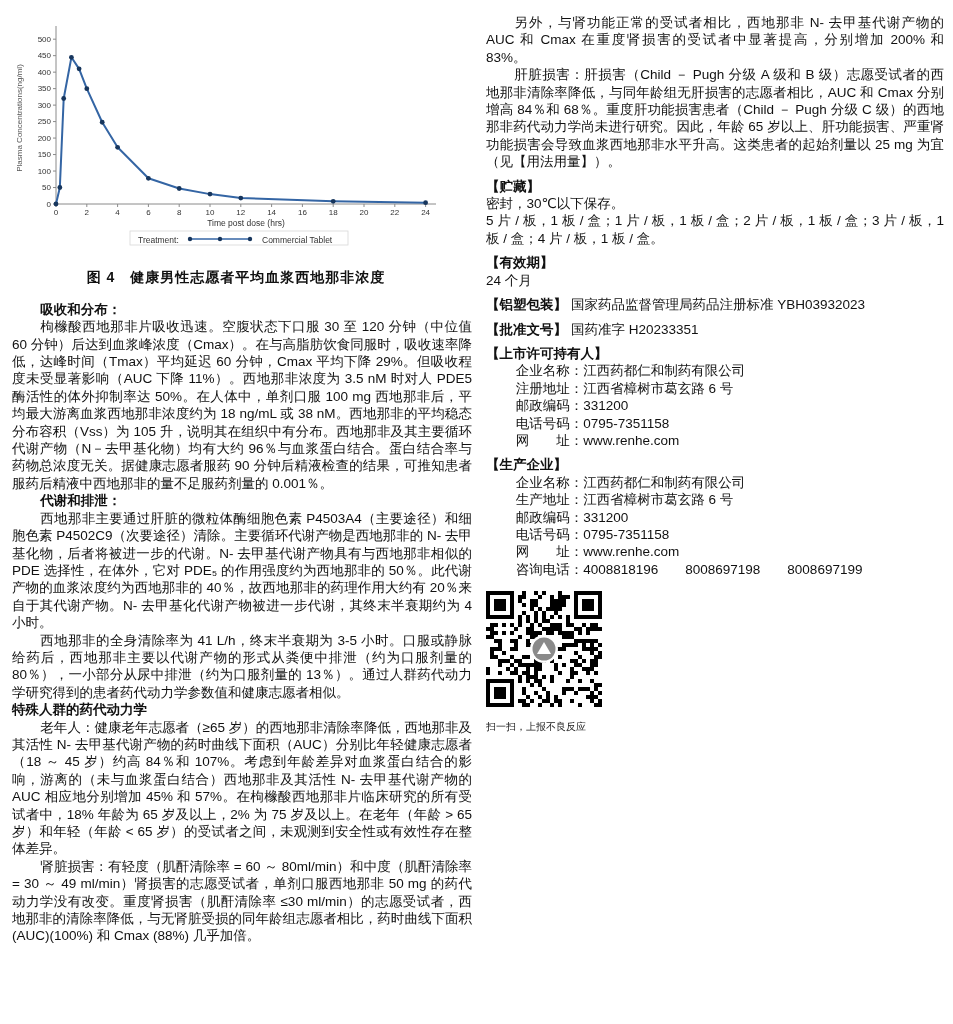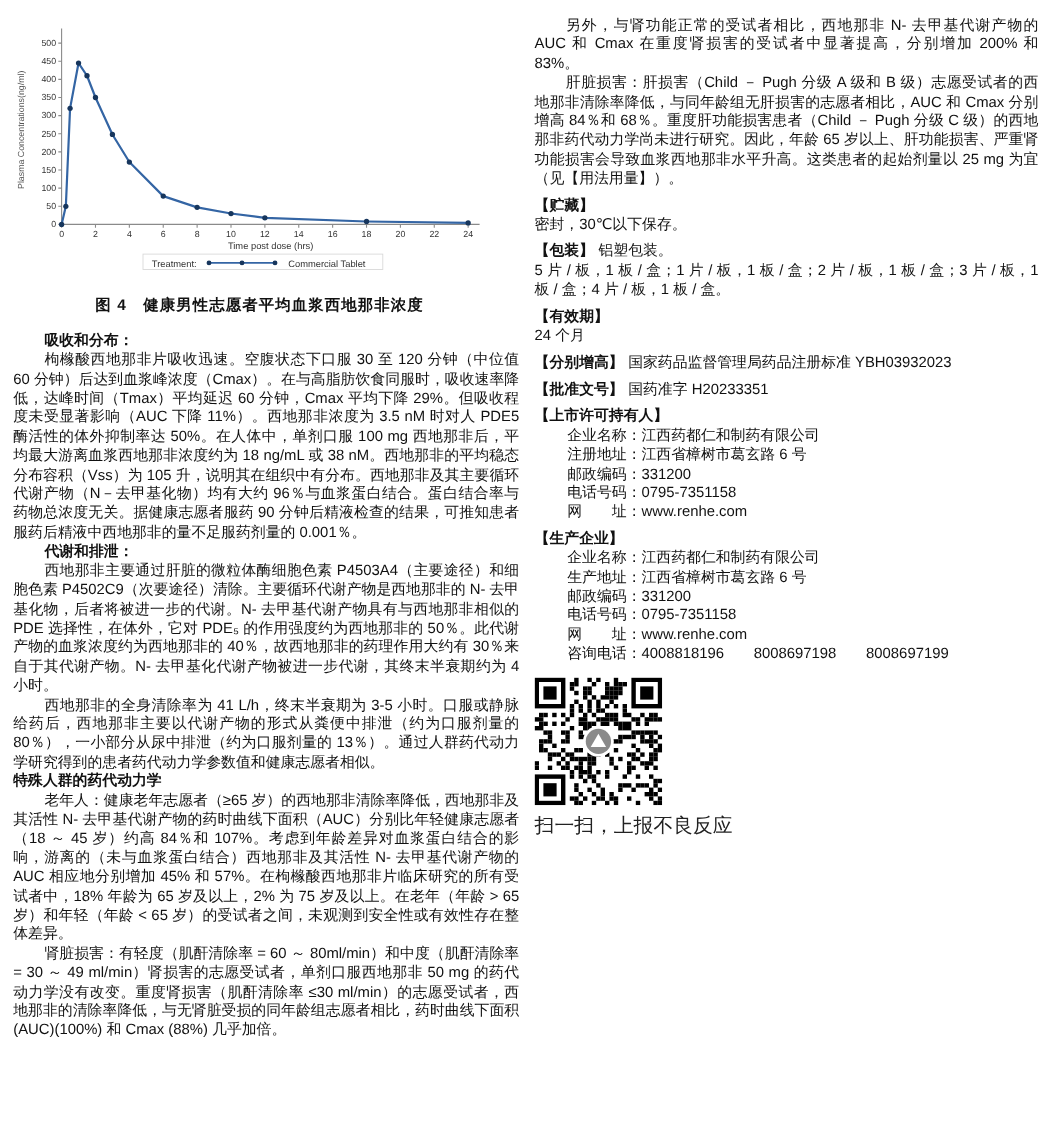--- a/index.html
+++ b/index.html
@@ -10,21 +10,21 @@
   .right-col { left:486px; width:458px; }
   p { margin:0; }
   .indent { text-indent:2.1em; }
   .bold { font-weight:bold; }
   .sec { margin-top:7px; }
   .inline-head { margin-right:0.3em; font-weight:bold; }
   .chart-wrap { width:448px; margin-top:4px; }
   .caption { text-align:center; font-weight:bold; font-size:14px; margin-top:12px; margin-bottom:14px; letter-spacing:1px; }
   .info-line { margin-left:2.2em; }
   .qr-wrap { margin-top:13px; }
-  .qr-caption { font-size:18px; margin-top:6px; text-align:left; color:#222; }
+  .qr-caption { font-size:10px; margin-top:6px; text-align:left; color:#222; }
 </style>
 </head>
 <body>
 
 <div class="page">
 
   <div class="col left-col">
 
     <div class="chart-wrap">
       <svg id="chart-svg" width="448" height="235" viewBox="0 0 448 235">
@@ -103,43 +103,42 @@
           <circle cx="238" cy="221" r="2.2" fill="#17365d"></circle>
           <text x="250" y="224.5" font-size="8.5" fill="#333333">Commercial Tablet</text>
         </svg>
       <div class="caption">图 4　健康男性志愿者平均血浆西地那非浓度</div>
     </div>
 
     <p class="indent bold">吸收和分布：</p>
     <p class="indent">枸橼酸西地那非片吸收迅速。空腹状态下口服 30 至 120 分钟（中位值 60 分钟）后达到血浆峰浓度（Cmax）。在与高脂肪饮食同服时，吸收速率降低，达峰时间（Tmax）平均延迟 60 分钟，Cmax 平均下降 29%。但吸收程度未受显著影响（AUC 下降 11%）。西地那非浓度为 3.5 nM 时对人 PDE5 酶活性的体外抑制率达 50%。在人体中，单剂口服 100 mg 西地那非后，平均最大游离血浆西地那非浓度约为 18 ng/mL 或 38 nM。西地那非的平均稳态分布容积（Vss）为 105 升，说明其在组织中有分布。西地那非及其主要循环代谢产物（N－去甲基化物）均有大约 96％与血浆蛋白结合。蛋白结合率与药物总浓度无关。据健康志愿者服药 90 分钟后精液检查的结果，可推知患者服药后精液中西地那非的量不足服药剂量的 0.001％。</p>
 
     <p class="indent bold">代谢和排泄：</p>
-    <p class="indent">西地那非主要通过肝脏的微粒体酶细胞色素 P4503A4（主要途径）和细胞色素 P4502C9（次要途径）清除。主要循环代谢产物是西地那非的 N- 去甲基化物，后者将被进一步的代谢。N- 去甲基代谢产物具有与西地那非相似的 PDE 选择性，在体外，它对 PDE₅ 的作用强度约为西地那非的 50％。此代谢产物的血浆浓度约为西地那非的 40％，故西地那非的药理作用大约有 30％来自于其代谢产物。N- 去甲基化代谢产物被进一步代谢，其终末半衰期约为 4 小时。</p>
+    <p class="indent">西地那非主要通过肝脏的微粒体酶细胞色素 P4503A4（主要途径）和细胞色素 P4502C9（次要途径）清除。主要循环代谢产物是西地那非的 N- 去甲基化物，后者将被进一步的代谢。N- 去甲基代谢产物具有与西地那非相似的 PDE 选择性，在体外，它对 PDE₅ 的作用强度约为西地那非的 50％。此代谢产物的血浆浓度约为西地那非的 40％，故西地那非的药理作用大约有 20％来自于其代谢产物。N- 去甲基化代谢产物被进一步代谢，其终末半衰期约为 4 小时。</p>
     <p class="indent">西地那非的全身清除率为 41 L/h，终末半衰期为 3-5 小时。口服或静脉给药后，西地那非主要以代谢产物的形式从粪便中排泄（约为口服剂量的 80％），一小部分从尿中排泄（约为口服剂量的 13％）。通过人群药代动力学研究得到的患者药代动力学参数值和健康志愿者相似。</p>
 
     <p class="bold">特殊人群的药代动力学</p>
     <p class="indent">老年人：健康老年志愿者（≥65 岁）的西地那非清除率降低，西地那非及其活性 N- 去甲基代谢产物的药时曲线下面积（AUC）分别比年轻健康志愿者（18 ～ 45 岁）约高 84％和 107%。考虑到年龄差异对血浆蛋白结合的影响，游离的（未与血浆蛋白结合）西地那非及其活性 N- 去甲基代谢产物的 AUC 相应地分别增加 45% 和 57%。在枸橼酸西地那非片临床研究的所有受试者中，18% 年龄为 65 岁及以上，2% 为 75 岁及以上。在老年（年龄 &gt; 65 岁）和年轻（年龄 &lt; 65 岁）的受试者之间，未观测到安全性或有效性存在整体差异。</p>
     <p class="indent">肾脏损害：有轻度（肌酐清除率 = 60 ～ 80ml/min）和中度（肌酐清除率 = 30 ～ 49 ml/min）肾损害的志愿受试者，单剂口服西地那非 50 mg 的药代动力学没有改变。重度肾损害（肌酐清除率 ≤30 ml/min）的志愿受试者，西地那非的清除率降低，与无肾脏受损的同年龄组志愿者相比，药时曲线下面积(AUC)(100%) 和 Cmax (88%) 几乎加倍。</p>
   </div>
 
   <div class="col right-col">
 
     <p class="indent">另外，与肾功能正常的受试者相比，西地那非 N- 去甲基代谢产物的 AUC 和 Cmax 在重度肾损害的受试者中显著提高，分别增加 200% 和 83%。</p>
     <p class="indent">肝脏损害：肝损害（Child － Pugh 分级 A 级和 B 级）志愿受试者的西地那非清除率降低，与同年龄组无肝损害的志愿者相比，AUC 和 Cmax 分别增高 84％和 68％。重度肝功能损害患者（Child － Pugh 分级 C 级）的西地那非药代动力学尚未进行研究。因此，年龄 65 岁以上、肝功能损害、严重肾功能损害会导致血浆西地那非水平升高。这类患者的起始剂量以 25 mg 为宜（见【用法用量】）。</p>
 
     <p class="bold sec">【贮藏】</p>
     <p>密封，30℃以下保存。</p>
 
-    <p class="sec"><span class="inline-head">【包装】</span><span>铝塑包装。</span></p>
     <p>5 片 / 板，1 板 / 盒；1 片 / 板，1 板 / 盒；2 片 / 板，1 板 / 盒；3 片 / 板，1 板 / 盒；4 片 / 板，1 板 / 盒。</p>
 
     <p class="bold sec">【有效期】</p>
     <p>24 个月</p>
 
-    <p class="sec"><span class="inline-head">【分别增高】</span><span>国家药品监督管理局药品注册标准 YBH03932023</span></p>
+    <p class="sec"><span class="inline-head">【铝塑包装】</span><span>国家药品监督管理局药品注册标准 YBH03932023</span></p>
 
     <p class="sec"><span class="inline-head">【批准文号】</span><span>国药准字 H20233351</span></p>
 
     <p class="bold sec">【上市许可持有人】</p>
     <p class="info-line">企业名称：江西药都仁和制药有限公司</p>
     <p class="info-line">注册地址：江西省樟树市葛玄路 6 号</p>
     <p class="info-line">邮政编码：331200</p>
     <p class="info-line">电话号码：0795-7351158</p>
     <p class="info-line">网　　址：www.renhe.com</p>
 

